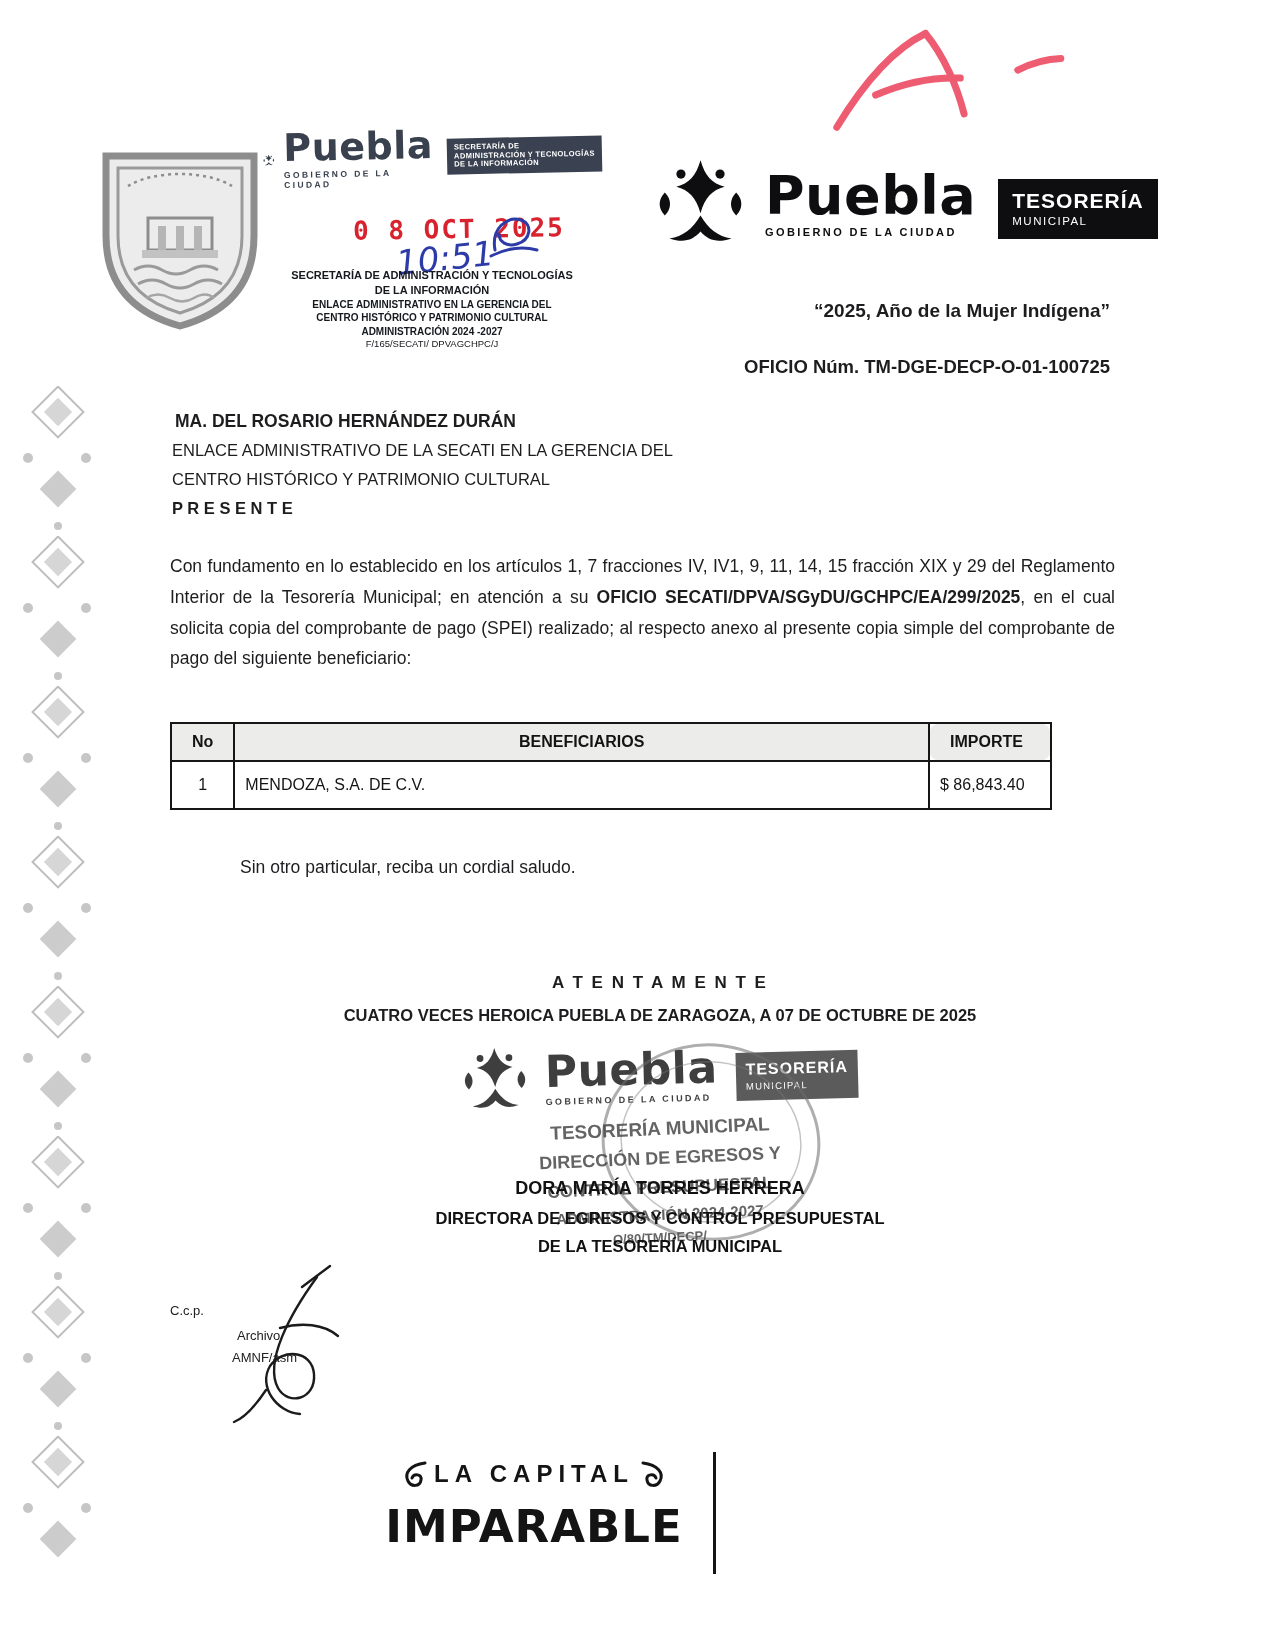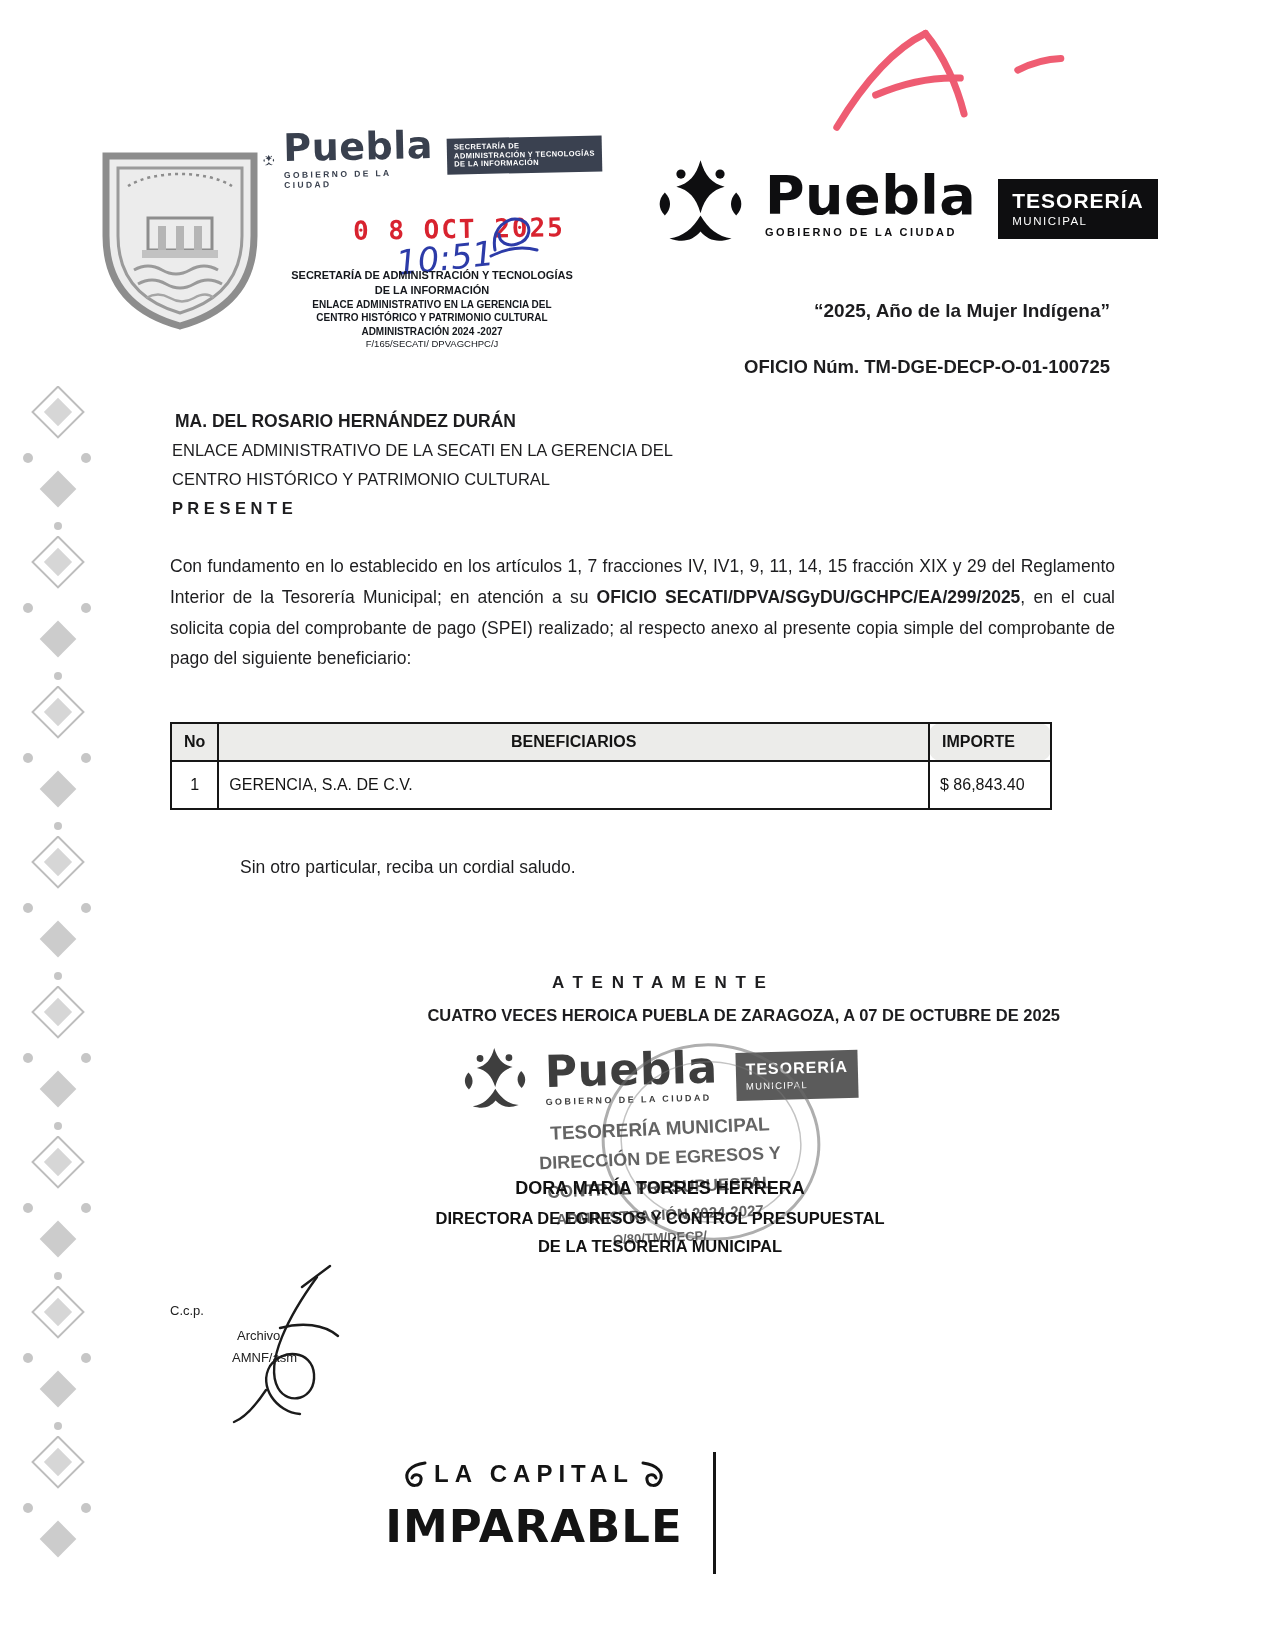--- a/index.html
+++ b/index.html
@@ -52,32 +52,32 @@
   
   .rcpt-name { font-weight:bold; font-size:17.5px; }
   .rcpt-line { font-size:16.5px; }
   .presente  { font-weight:bold; font-size:16.5px; }
 
   .body-par { width:945px; font-size:17.5px; line-height:1.76; text-align:justify; }
   .body-par b { font-weight:bold; }
 
   table.doc-table { border-collapse:collapse; width:882px; font-size:16px; color:#141414; }
   .doc-table th, .doc-table td { border:2px solid #161616; }
-  .doc-table th { background:#ececea; font-weight:bold; padding:9px 12px;margin-left:17px; }
+  .doc-table th { background:#ececea; font-weight:bold; padding:9px 20px;margin-left:17px; }
   .doc-table td { padding:14px 10px; background:#fff; }
   .col-no { width:44px; }
   .col-imp { width:122px; }
   .th-no { text-align:left; padding-left:8px; }
   .th-ben { text-align:center; }
   .th-imp { text-align:left;border-radius:12px; }
   .td-no { text-align:center; }
 
   .center-block { left:260px; width:800px; text-align:center; }
   .atent { font-weight:bold; font-size:17px; letter-spacing:2px; }
-  .place-date { font-weight:bold; font-size:16.5px;text-align:right; }
+  .place-date { font-weight:bold; font-size:16.5px; }
 
   .stamp-line { left:335px; width:650px; text-align:center; color:#4a4a4a; font-weight:bold;
     transform:rotate(-2.5deg); z-index:1; opacity:0.85; }
   .signer { left:335px; width:650px; text-align:center; font-weight:bold; z-index:2; color:#111; }
 
   .ccp { font-size:13px; color:#222; }
 
   .slogan { left:383px; top:1460px; width:302px; text-align:center; color:#141414; }
   .slogan-top { display:flex; align-items:center; justify-content:center; gap:7px;
     font-weight:bold; font-size:24px; letter-spacing:6px; }
@@ -214,21 +214,21 @@
     <thead>
       <tr>
         <th class="col-no th-no">No</th>
         <th class="th-ben">BENEFICIARIOS</th>
         <th class="col-imp th-imp">IMPORTE</th>
       </tr>
     </thead>
     <tbody>
       <tr>
         <td class="td-no">1</td>
-        <td>GERENCIA, S.A. DE C.V.</td>
+        <td>MENDOZA, S.A. DE C.V.</td>
         <td>$ 86,843.40</td>
       </tr>
     </tbody>
   </table>
 
   <div class="abs" style="left:240px; top:857px; font-size:17.5px;">Sin otro particular, reciba un cordial saludo.</div>
 
   <div class="abs center-block atent" style="top:973px;">A T E N T A M E N T E</div>
   <div class="abs center-block place-date" style="top:1006px;">CUATRO VECES HEROICA PUEBLA DE ZARAGOZA, A 07 DE OCTUBRE DE 2025</div>
 

